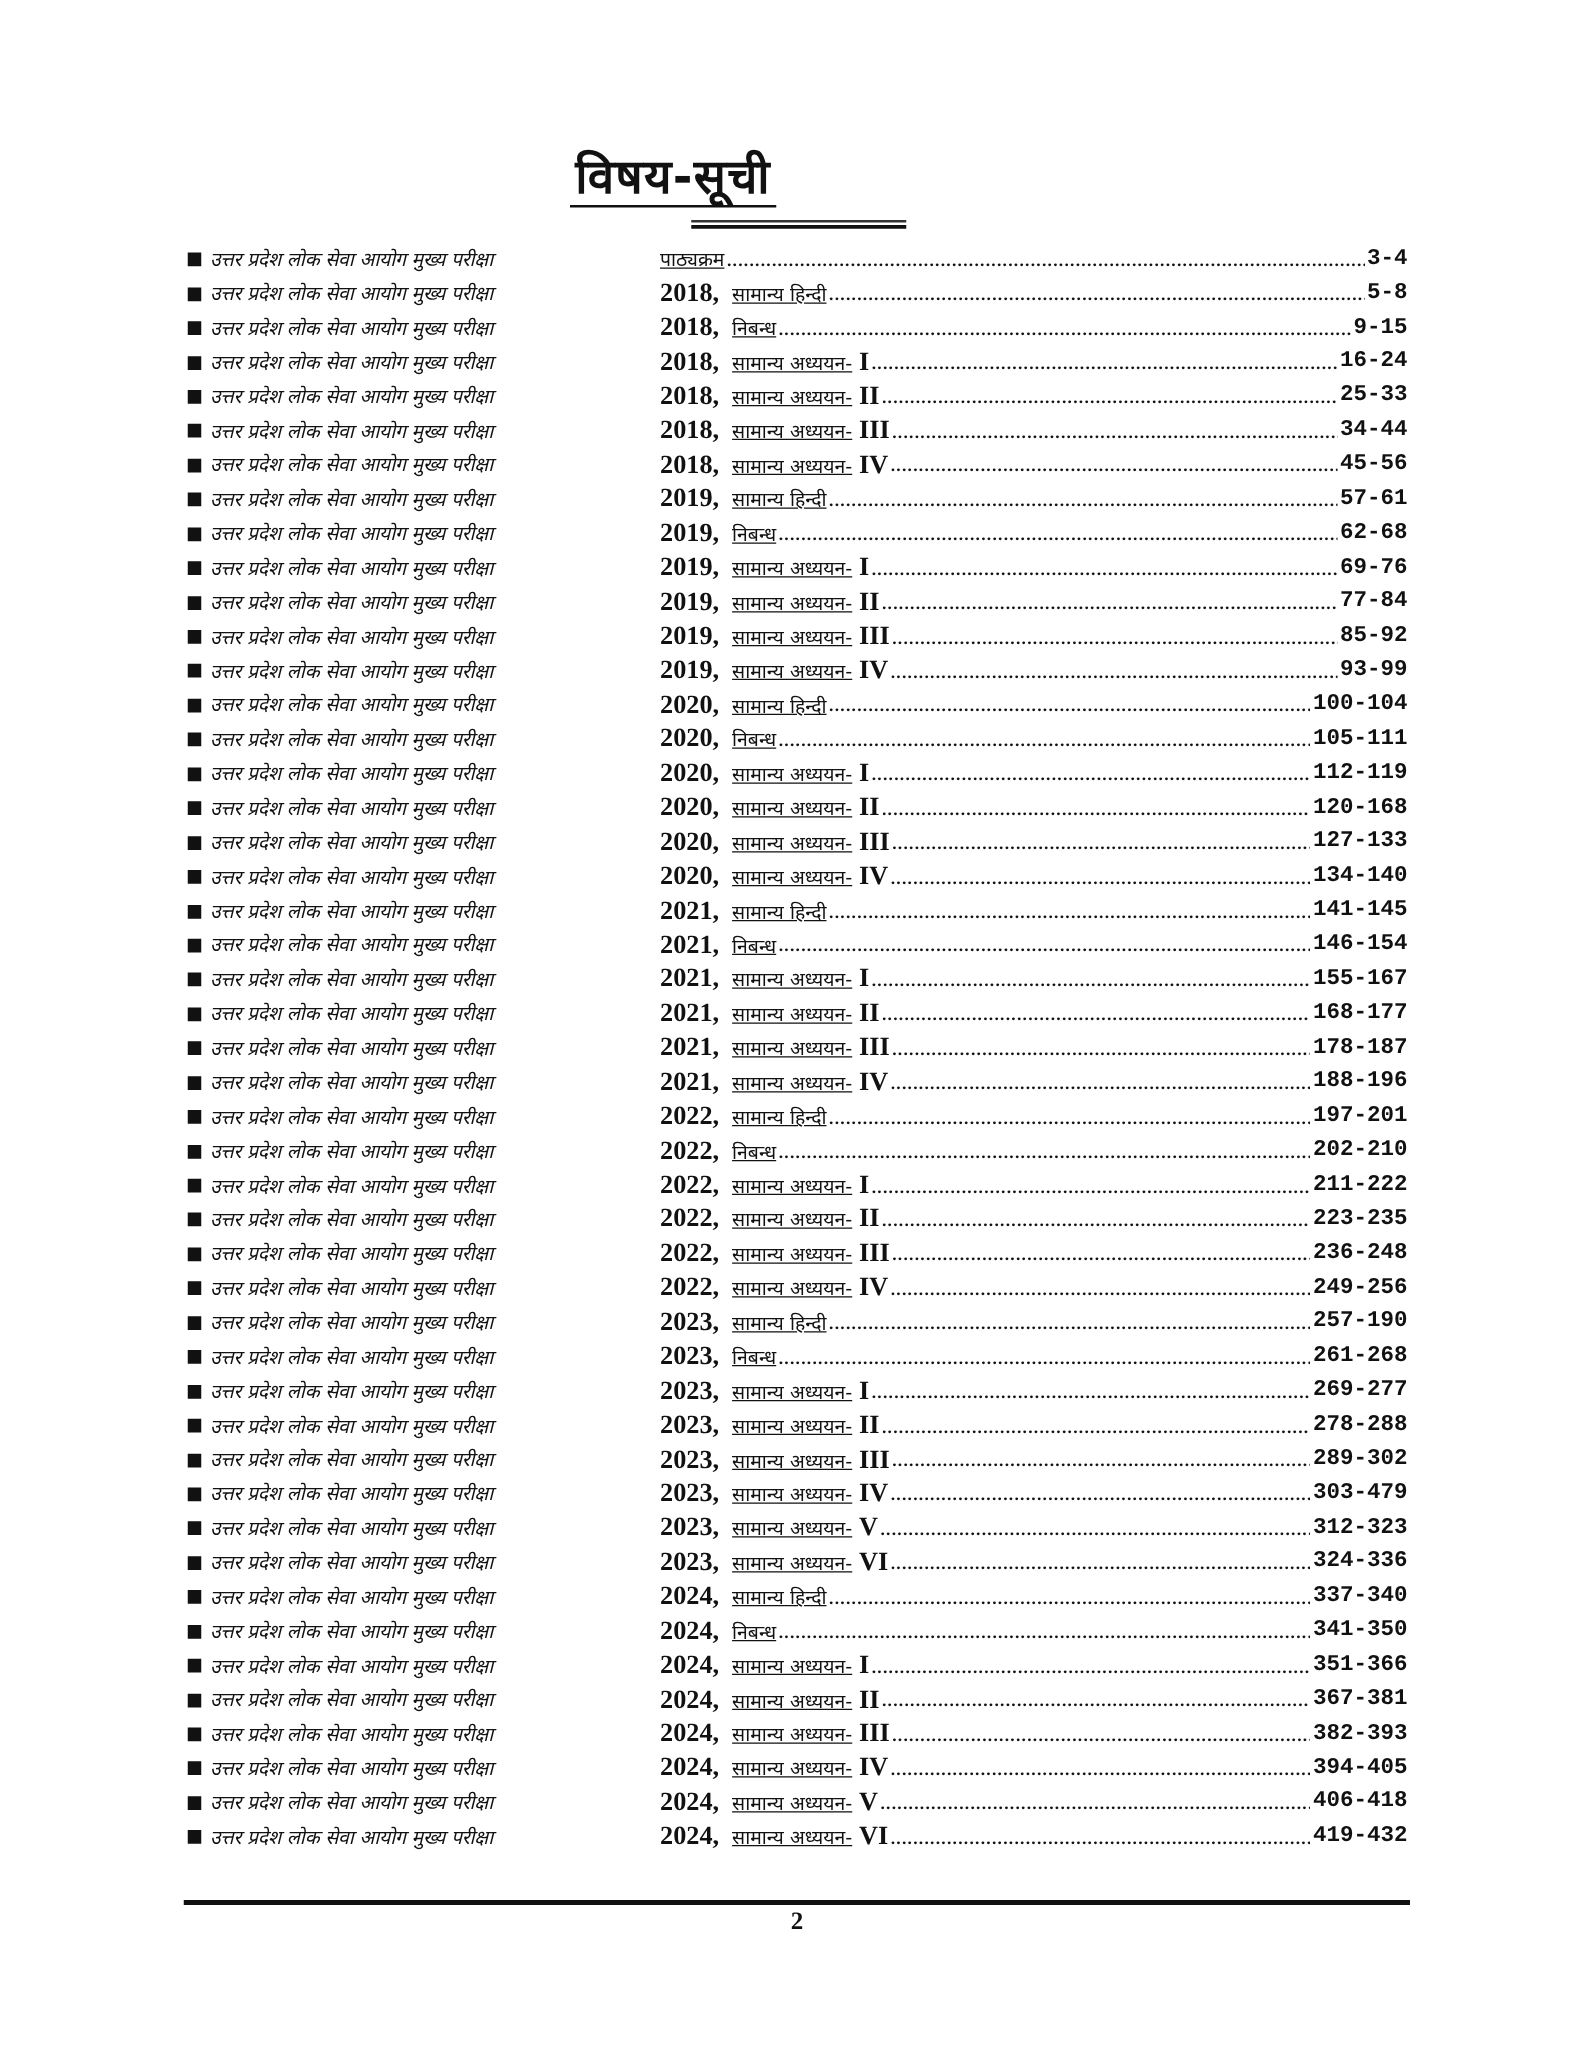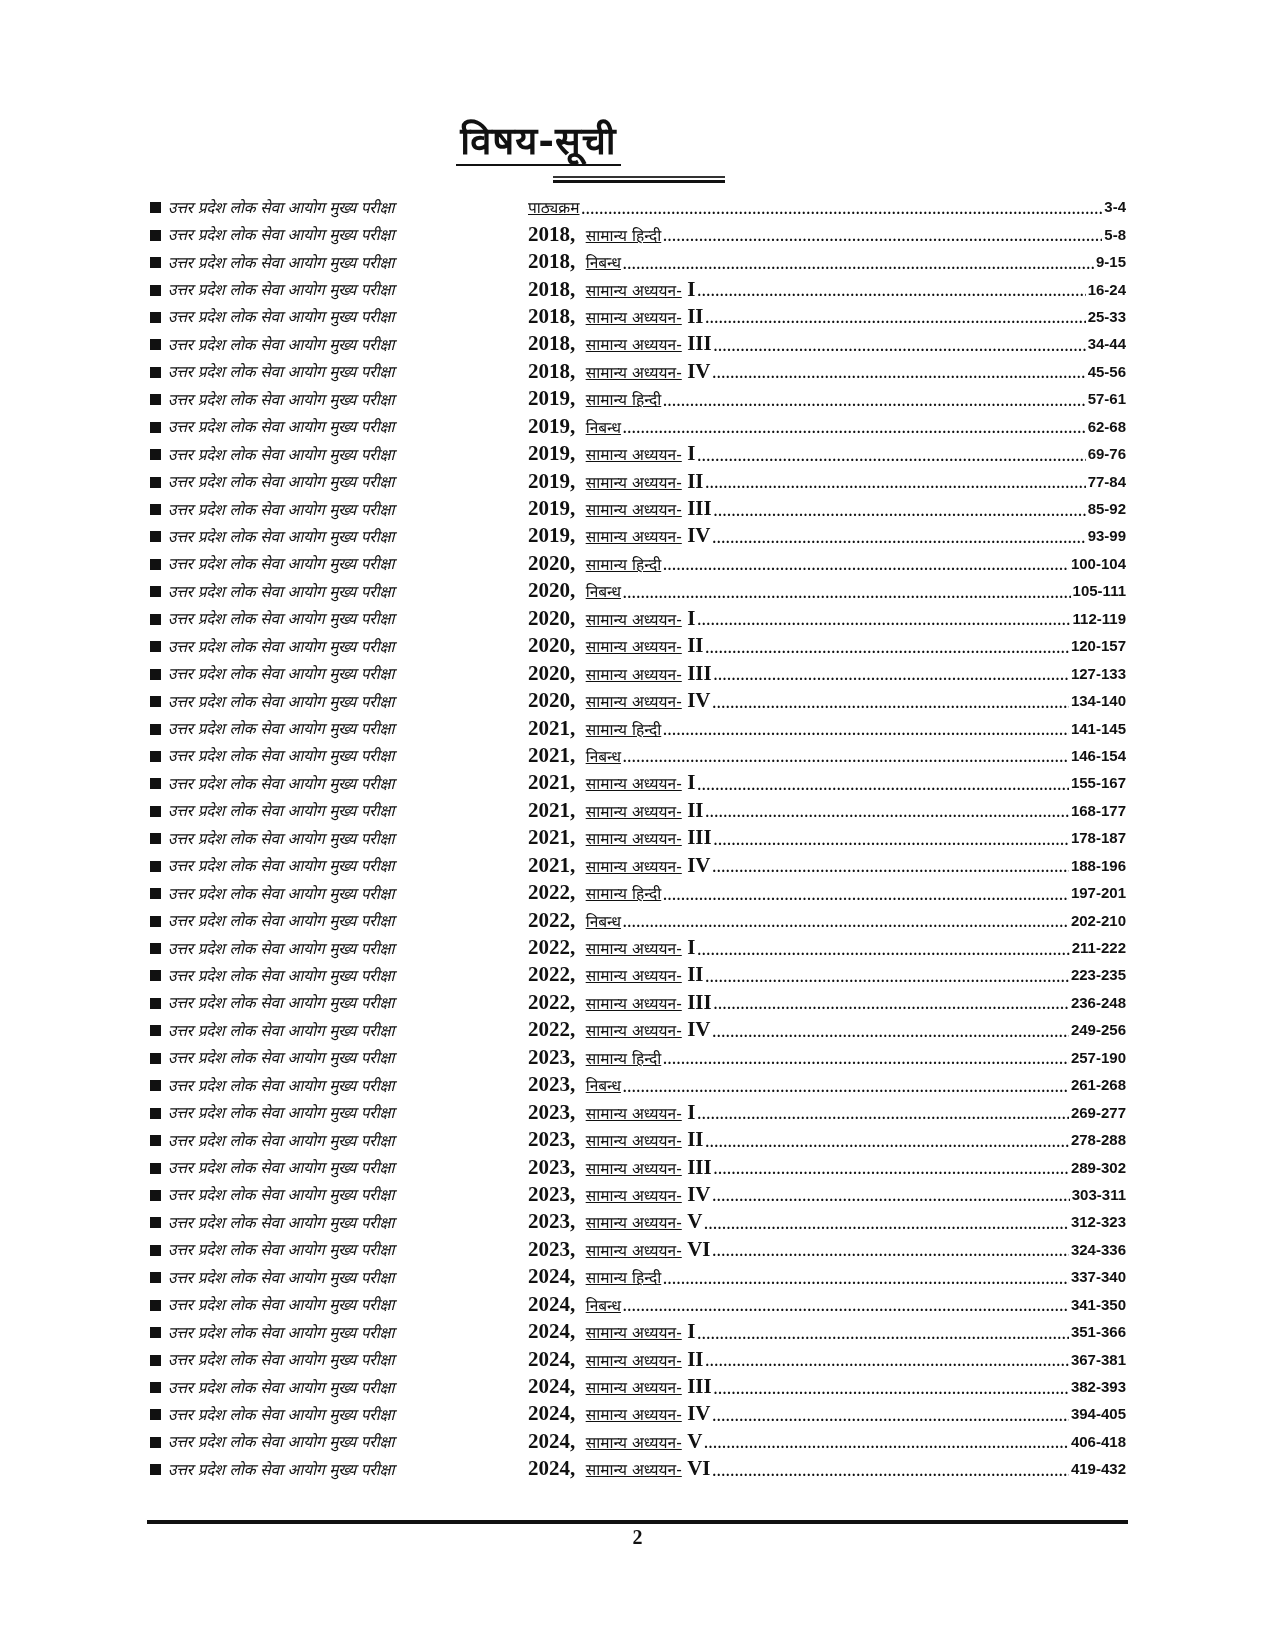--- a/index.html
+++ b/index.html
@@ -105,23 +105,23 @@
       color: #111;
       margin: 0 2px;
       position: relative;
       top: 3px;
     }
     .leader::before {
       content: "........................................................................................................................................................................................................................................";
     }
     .pages {
       flex: 0 0 auto;
-      font-family: Liberation Sans, sans-serif;
+      font-family: Liberation Mono, monospace;
       font-weight: bold;
-      font-size: 15px;
+      font-size: 18px;
     }
     .bottom-rule {
       position: absolute;
       left: 147px;
       width: 981px;
       top: 1520px;
       height: 4px;
       background: #111;
     }
     .page-number {
@@ -322,21 +322,21 @@
   </li>
     <li class="toc-row">
     <span class="bullet"></span>
     <span class="prefix">उत्तर प्रदेश लोक सेवा आयोग मुख्य परीक्षा</span>
     <span class="entry">
       <span class="year" style="margin-right: 5px;">2020,</span>
       <span class="subject">सामान्य अध्ययन-</span>
       <span class="roman">II</span>
     </span>
     <span class="leader"></span>
-    <span class="pages">120-157</span>
+    <span class="pages">120-168</span>
   </li>
     <li class="toc-row">
     <span class="bullet"></span>
     <span class="prefix">उत्तर प्रदेश लोक सेवा आयोग मुख्य परीक्षा</span>
     <span class="entry">
       <span class="year" style="margin-right: 5px;">2020,</span>
       <span class="subject">सामान्य अध्ययन-</span>
       <span class="roman">III</span>
     </span>
     <span class="leader"></span>
@@ -542,21 +542,21 @@
   </li>
     <li class="toc-row">
     <span class="bullet"></span>
     <span class="prefix">उत्तर प्रदेश लोक सेवा आयोग मुख्य परीक्षा</span>
     <span class="entry">
       <span class="year" style="margin-right: 5px;">2023,</span>
       <span class="subject">सामान्य अध्ययन-</span>
       <span class="roman">IV</span>
     </span>
     <span class="leader"></span>
-    <span class="pages">303-311</span>
+    <span class="pages">303-479</span>
   </li>
     <li class="toc-row">
     <span class="bullet"></span>
     <span class="prefix">उत्तर प्रदेश लोक सेवा आयोग मुख्य परीक्षा</span>
     <span class="entry">
       <span class="year" style="margin-right: 5px;">2023,</span>
       <span class="subject">सामान्य अध्ययन-</span>
       <span class="roman">V</span>
     </span>
     <span class="leader"></span>

